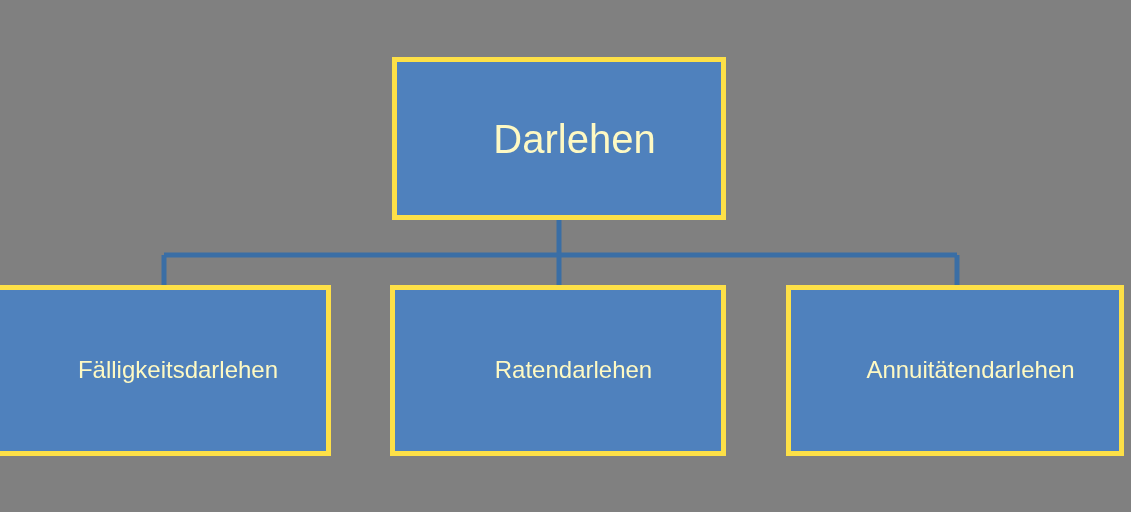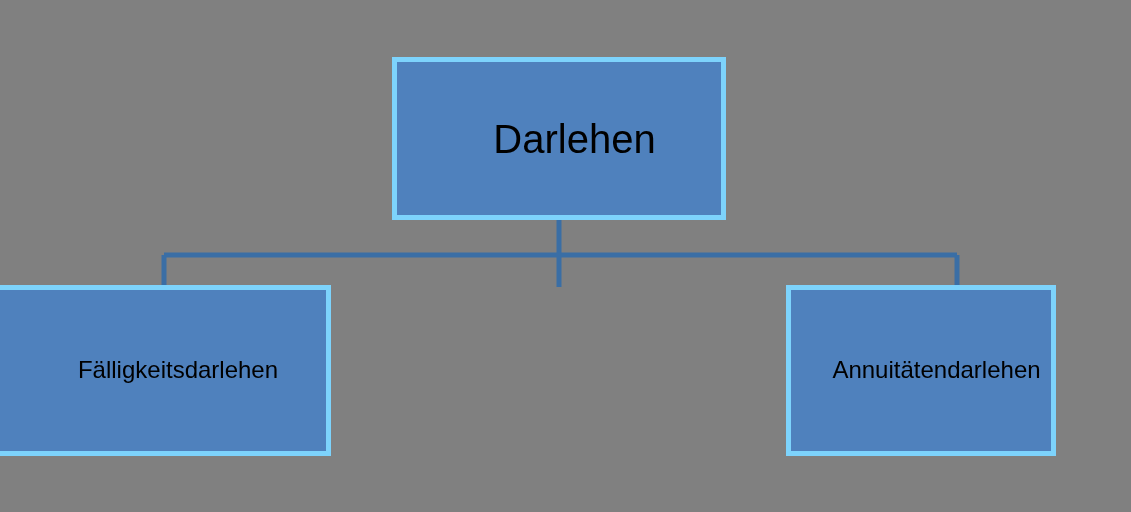--- a/index.html
+++ b/index.html
@@ -26,25 +26,25 @@
     left: 0;
     top: 0;
     width: 1131px;
     height: 512px;
   }
 
   .node {
     position: absolute;
     box-sizing: border-box;
     background: #4F81BD;
-    border: 5px solid #7dd3fc;
+    border: 5px solid #fde047;
     display: flex;
     align-items: center;
     justify-content: center;
-    color: #000000;
+    color: #fef9c3;
     text-align: center;
     line-height: 1.1;
     white-space: nowrap;
     padding-left: 31px;
   }
 
   .node-label {
     display: block;
     font-weight: 400;
   }
@@ -73,21 +73,21 @@
   #node-child-0 {
     left: -6px;
     width: 337px;
   }
   #node-child-1 {
     left: 390px;
     width: 336px;
   }
   #node-child-2 {
     left: 786px;
-    width: 270px;
+    width: 338px;
   }
 </style>
 </head>
 <body>
 
 <div id="diagram">
 
   <svg id="connectors" viewBox="0 0 1131 512" width="1131" height="512" aria-hidden="true">
 
     <path d="M 559 220 L 559 255" stroke="#3A6EA5" stroke-width="5" fill="none"></path>
@@ -102,18 +102,21 @@
   </svg>
 
   <div class="node" id="node-root">
     <span class="node-label">Darlehen</span>
   </div>
 
   <div class="node node-child" id="node-child-0">
     <span class="node-label">Fälligkeitsdarlehen</span>
   </div>
 
+  <div class="node node-child" id="node-child-1">
+    <span class="node-label">Ratendarlehen</span>
+  </div>
 
   <div class="node node-child" id="node-child-2">
     <span class="node-label">Annuitätendarlehen</span>
   </div>
 
 </div>
 
 </body></html>

